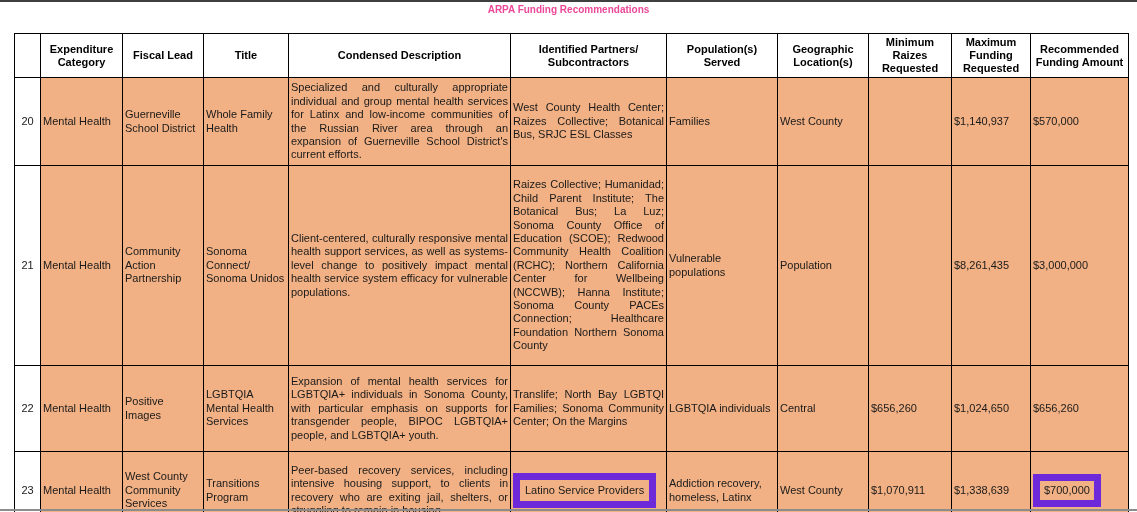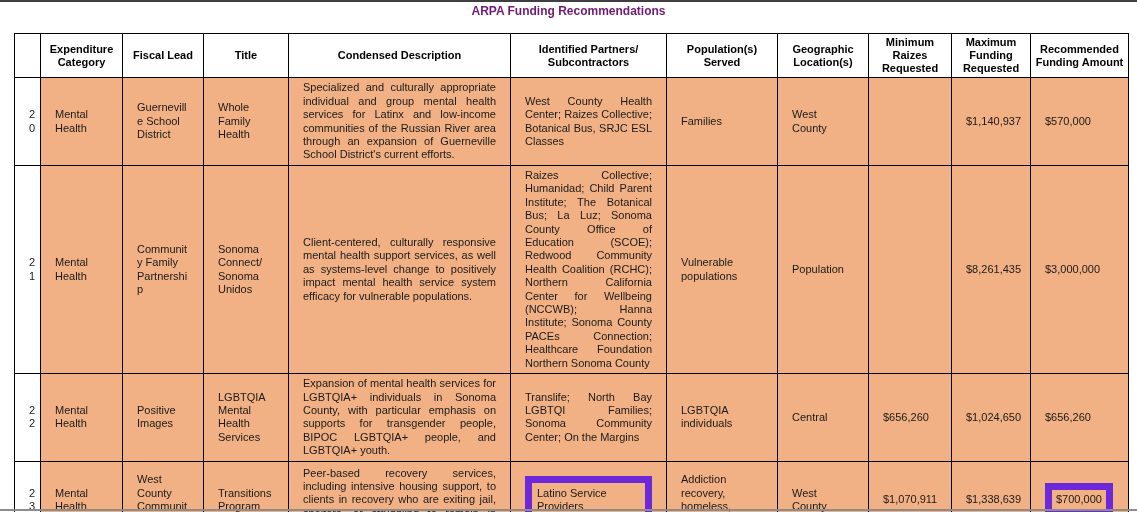--- a/index.html
+++ b/index.html
@@ -8,32 +8,32 @@
     width:1137px;height:512px;
     background:#ffffff;
     overflow:hidden;
     font-family:"Liberation Sans","DejaVu Sans",sans-serif;
     color:#1a1a1a;
   }
   .top-rule{position:absolute;top:0;left:0;width:100%;height:2px;background:#3f3f3f;}
   .bottom-rule{position:absolute;top:509px;left:0;width:100%;height:2px;background:#8c8c8c;}
   .doc-title{
     position:absolute;top:4px;left:0;width:100%;
-    text-align:center;font-weight:bold;font-size:12px;color:#701a75;
+    text-align:center;font-weight:bold;font-size:10px;color:#ec4899;
   }
   table.funding{
     position:absolute;left:14px;top:33px;
     width:1114px;
     border-collapse:collapse;table-layout:fixed;
   }
   table.funding th, table.funding td{
     border:1px solid #000;
     font-size:11px;line-height:13.4px;
     vertical-align:middle;
-    padding:3px 14px;
+    padding:3px 2px;
     overflow:hidden;
     word-wrap:break-word;
   }
   table.funding th{
     background:#ffffff;color:#000;
     font-weight:bold;text-align:center;
     line-height:13px;padding:2px 1px;
   }
   td.fill{background:#f2b184;}
   td.numcell{background:#ffffff;text-align:center;padding:2px 1px;}
@@ -100,21 +100,21 @@
         <td class="fill just">West County Health Center; Raizes Collective; Botanical Bus, SRJC ESL Classes</td>
         <td class="fill txt pop">Families</td>
         <td class="fill txt">West County</td>
         <td class="fill money"></td>
         <td class="fill money">$1,140,937</td>
         <td class="fill money">$570,000</td>
       </tr>
       <tr class="r21">
         <td class="numcell">21</td>
         <td class="fill txt">Mental Health</td>
-        <td class="fill txt">Community Family Partnership</td>
+        <td class="fill txt">Community Action Partnership</td>
         <td class="fill txt">Sonoma Connect/ Sonoma Unidos</td>
         <td class="fill just">Client-centered, culturally responsive mental health support services, as well as systems-level change to positively impact mental health service system efficacy for vulnerable populations.</td>
         <td class="fill just">Raizes Collective; Humanidad; Child Parent Institute; The Botanical Bus; La Luz; Sonoma County Office of Education (SCOE); Redwood Community Health Coalition (RCHC); Northern California Center for Wellbeing (NCCWB); Hanna Institute; Sonoma County PACEs Connection; Healthcare Foundation Northern Sonoma County</td>
         <td class="fill txt pop">Vulnerable populations</td>
         <td class="fill txt">Population</td>
         <td class="fill money"></td>
         <td class="fill money">$8,261,435</td>
         <td class="fill money">$3,000,000</td>
       </tr>
       <tr class="r22">

